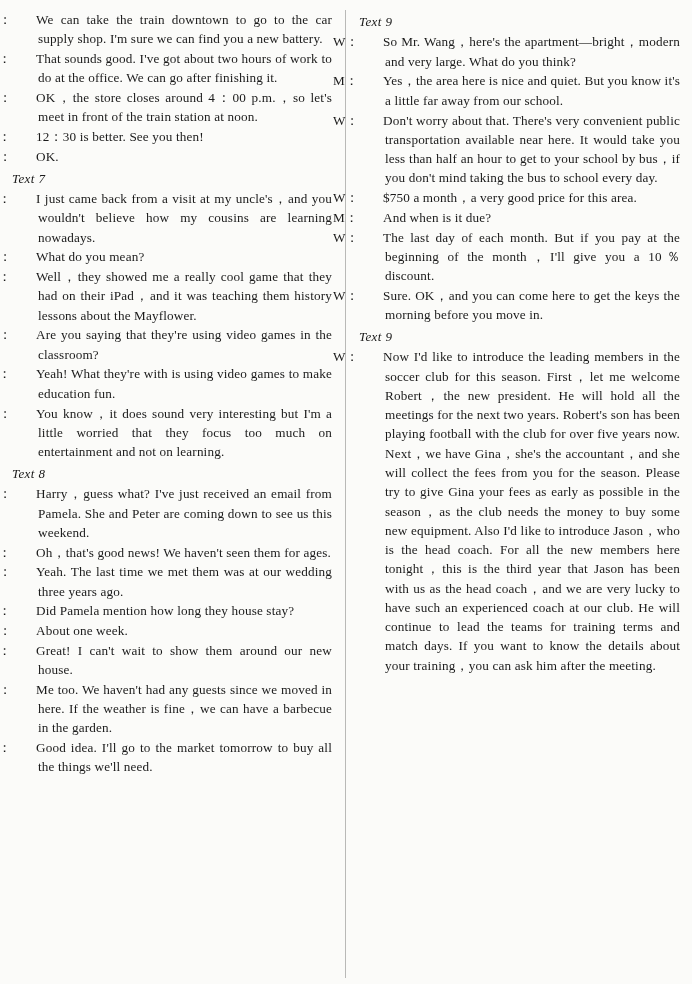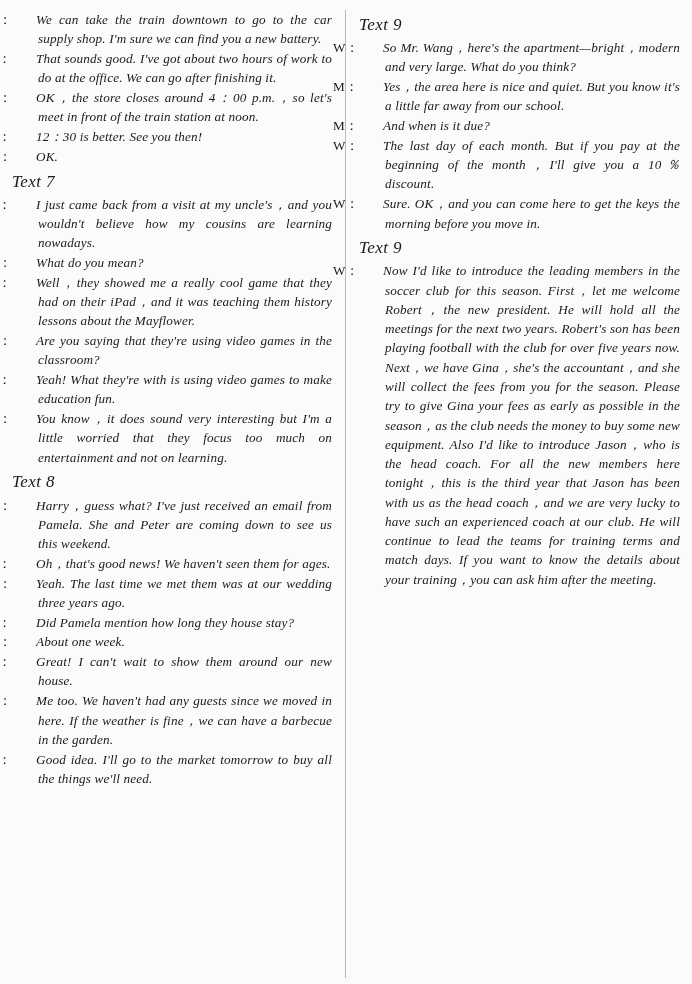--- a/index.html
+++ b/index.html
@@ -31,42 +31,41 @@
   }
   .col-left {
     padding-right: 13px;
     border-right: 1px solid #b9b9b7;
   }
   .col-right {
     padding-left: 13px;
   }
   .heading {
     font-style: italic;
-    font-size: 17px;
+    font-size: 13px;
     line-height: 1.42;
     margin: 3px 0 1px 0;
     letter-spacing: 0.4px;
   }
   .line {
     font-size: 13.2px;
     line-height: 1.46;
     margin: 0 0 0.5px 0;
     text-align: justify;
     text-justify: inter-word;
     padding-left: 26px;
     text-indent: -26px;
     letter-spacing: 0.15px;
   }
   .spk {
     display: inline-block;
     min-width: 24px;
   }
   .txt {
     white-space: normal;
-    font-style: italic;
   }
 </style>
 </head>
 <body>
 
 <div class="page">
   <div class="column col-left" id="left-col">
       <div class="line"><span class="spk">W：</span><span class="txt">We can take the train downtown to go to the car supply shop. I'm sure we can find you a new battery.</span></div>
       <div class="line"><span class="spk">M：</span><span class="txt">That sounds good. I've got about two hours of work to do at the office. We can go after finishing it.</span></div>
       <div class="line"><span class="spk">W：</span><span class="txt">OK，the store closes around 4：00 p.m.，so let's meet in front of the train station at noon.</span></div>
@@ -86,19 +85,21 @@
       <div class="line"><span class="spk">M：</span><span class="txt">Did Pamela mention how long they house stay?</span></div>
       <div class="line"><span class="spk">W：</span><span class="txt">About one week.</span></div>
       <div class="line"><span class="spk">M：</span><span class="txt">Great! I can't wait to show them around our new house.</span></div>
       <div class="line"><span class="spk">W：</span><span class="txt">Me too. We haven't had any guests since we moved in here. If the weather is fine，we can have a barbecue in the garden.</span></div>
       <div class="line"><span class="spk">M：</span><span class="txt">Good idea. I'll go to the market tomorrow to buy all the things we'll need.</span></div>
     </div>
   <div class="column col-right" id="right-col">
       <div class="heading">Text 9</div>
       <div class="line"><span class="spk">W：</span><span class="txt">So Mr. Wang，here's the apartment—bright，modern and very large. What do you think?</span></div>
       <div class="line"><span class="spk">M：</span><span class="txt">Yes，the area here is nice and quiet. But you know it's a little far away from our school.</span></div>
+      <div class="line"><span class="spk">W：</span><span class="txt">Don't worry about that. There's very convenient public transportation available near here. It would take you less than half an hour to get to your school by bus，if you don't mind taking the bus to school every day.</span></div>
+      <div class="line"><span class="spk">W：</span><span class="txt">$750 a month，a very good price for this area.</span></div>
       <div class="line"><span class="spk">M：</span><span class="txt">And when is it due?</span></div>
       <div class="line"><span class="spk">W：</span><span class="txt">The last day of each month. But if you pay at the beginning of the month，I'll give you a 10％ discount.</span></div>
       <div class="line"><span class="spk">W：</span><span class="txt">Sure. OK，and you can come here to get the keys the morning before you move in.</span></div>
       <div class="heading">Text 9</div>
       <div class="line"><span class="spk">W：</span><span class="txt">Now I'd like to introduce the leading members in the soccer club for this season. First，let me welcome Robert，the new president. He will hold all the meetings for the next two years. Robert's son has been playing football with the club for over five years now. Next，we have Gina，she's the accountant，and she will collect the fees from you for the season. Please try to give Gina your fees as early as possible in the season，as the club needs the money to buy some new equipment. Also I'd like to introduce Jason，who is the head coach. For all the new members here tonight，this is the third year that Jason has been with us as the head coach，and we are very lucky to have such an experienced coach at our club. He will continue to lead the teams for training terms and match days. If you want to know the details about your training，you can ask him after the meeting.</span></div>
     </div>
 </div>
 
 </body></html>

